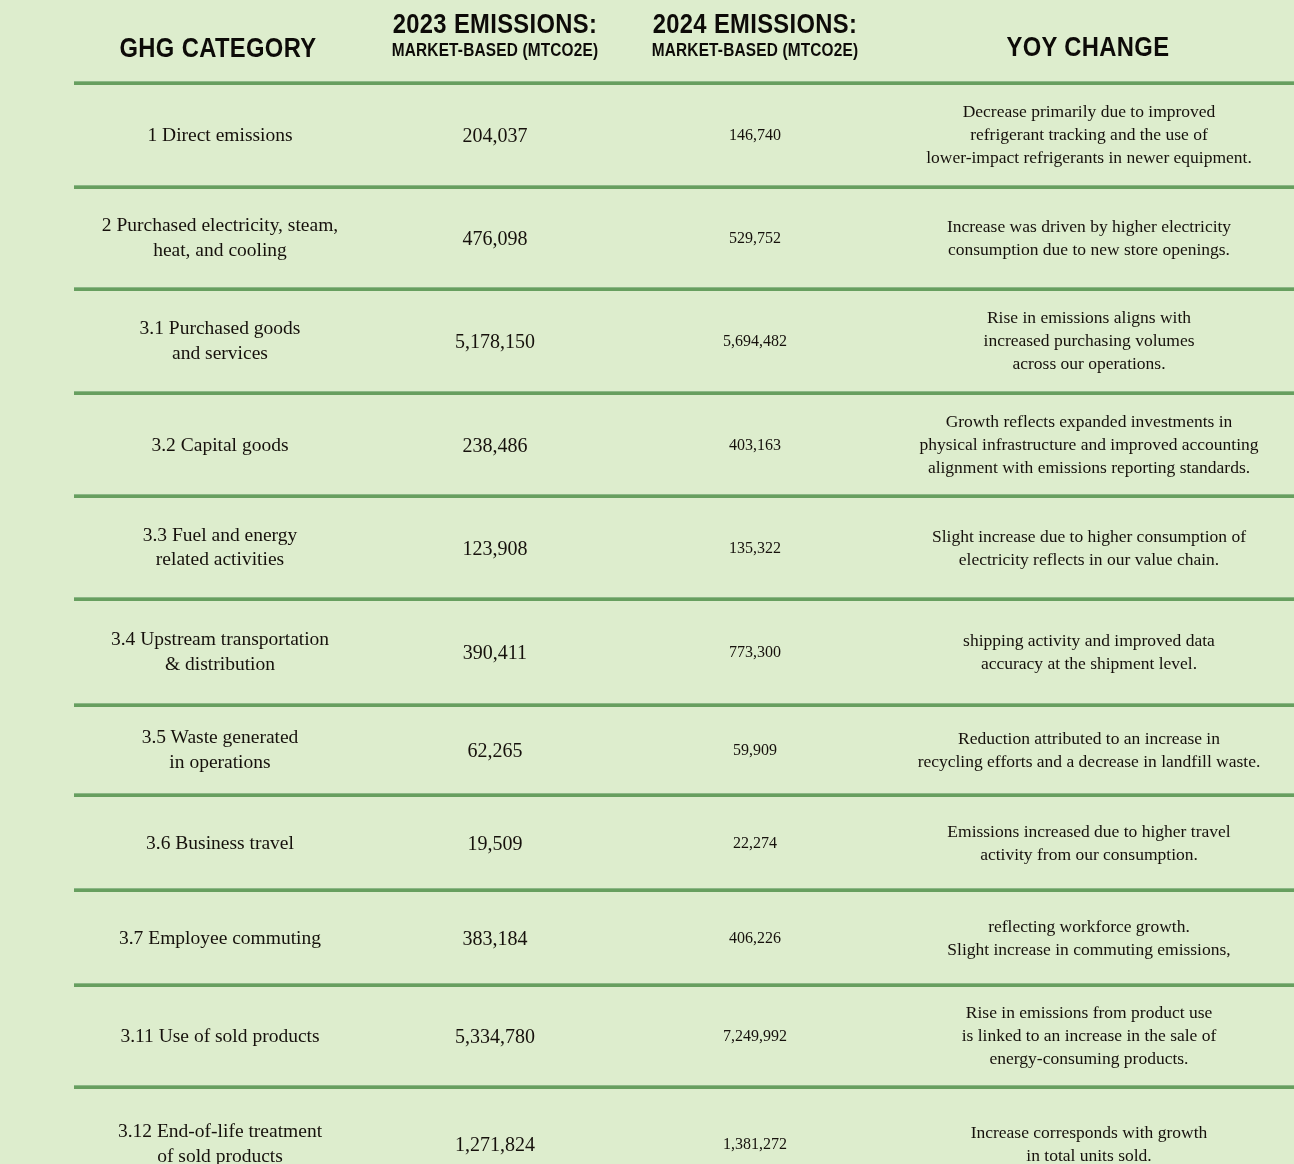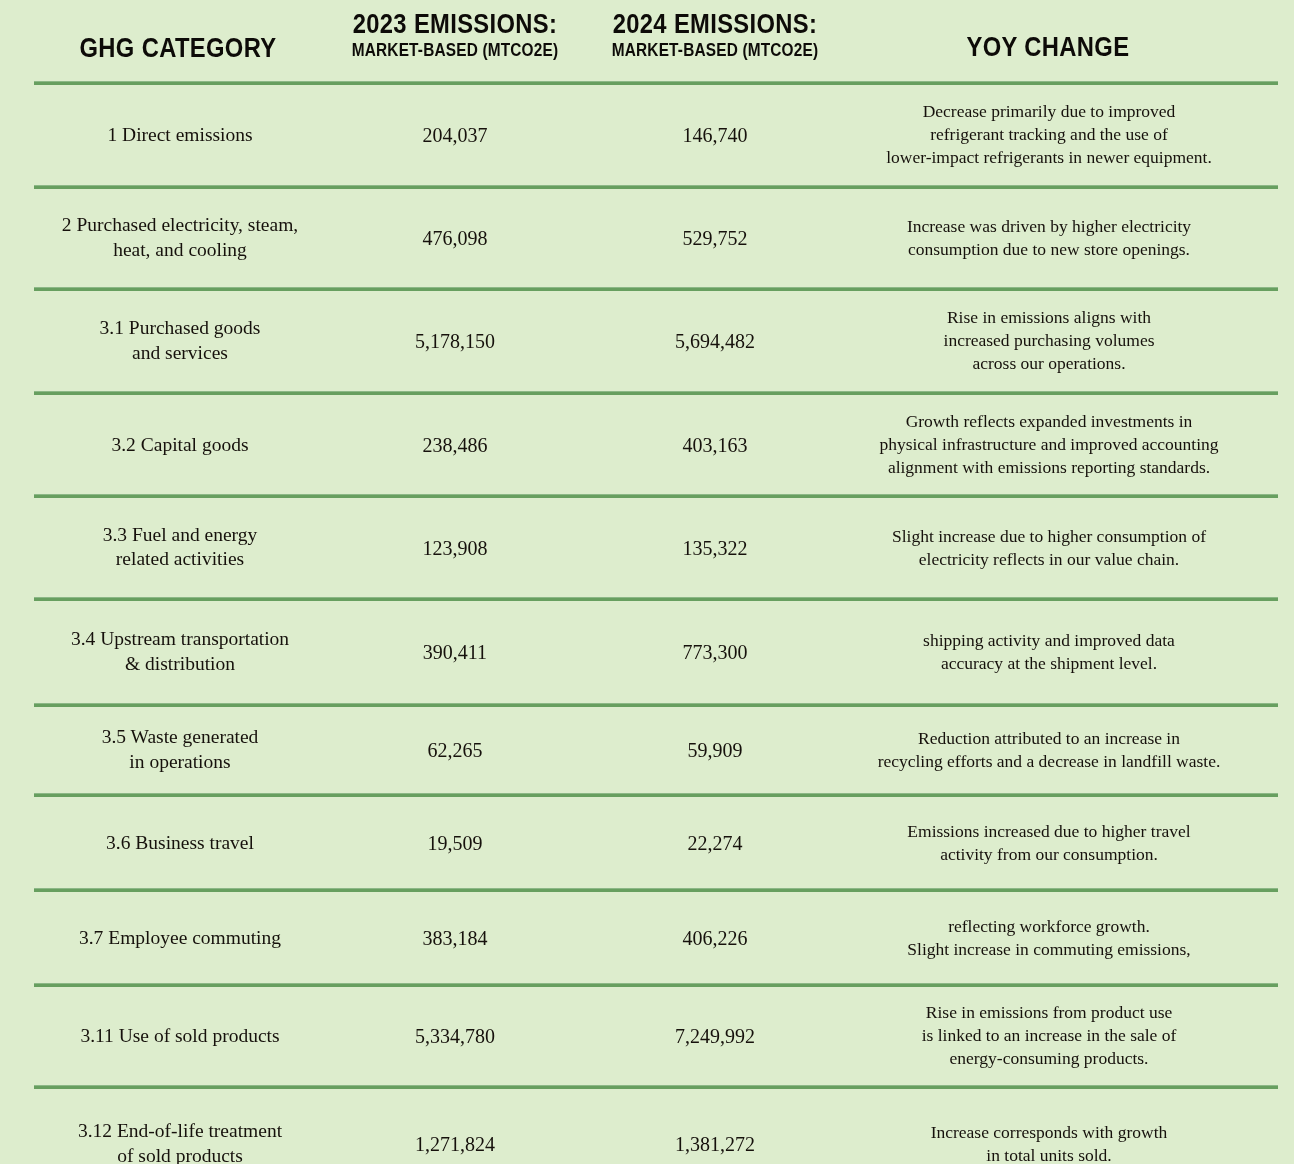--- a/index.html
+++ b/index.html
@@ -14,20 +14,21 @@
     color: #14100c;
     overflow: hidden;
   }
 
   .sheet {
     position: relative;
     width: 1294px;
     height: 1164px;
     background: #ddedcd;
     box-sizing: border-box;
+    padding-left: 40px;
   }
 
   
   .thead {
     position: relative;
     height: 81px;
     width: 1294px;
   }
   .th {
     position: absolute;
@@ -95,21 +96,21 @@
   .c-y23 {
     left: 335px;
     width: 240px;
     font-size: 20px;
     font-weight: 400;
     white-space: nowrap;
   }
   .c-y24 {
     left: 595px;
     width: 240px;
-    font-size: 20px;
+    font-size: 16px;
     font-weight: 400;
     white-space: nowrap;
   }
   .c-yoy {
     left: 828px;
     width: 442px;
     font-size: 17.5px;
     line-height: 1.32;
     font-weight: 400;
   }

